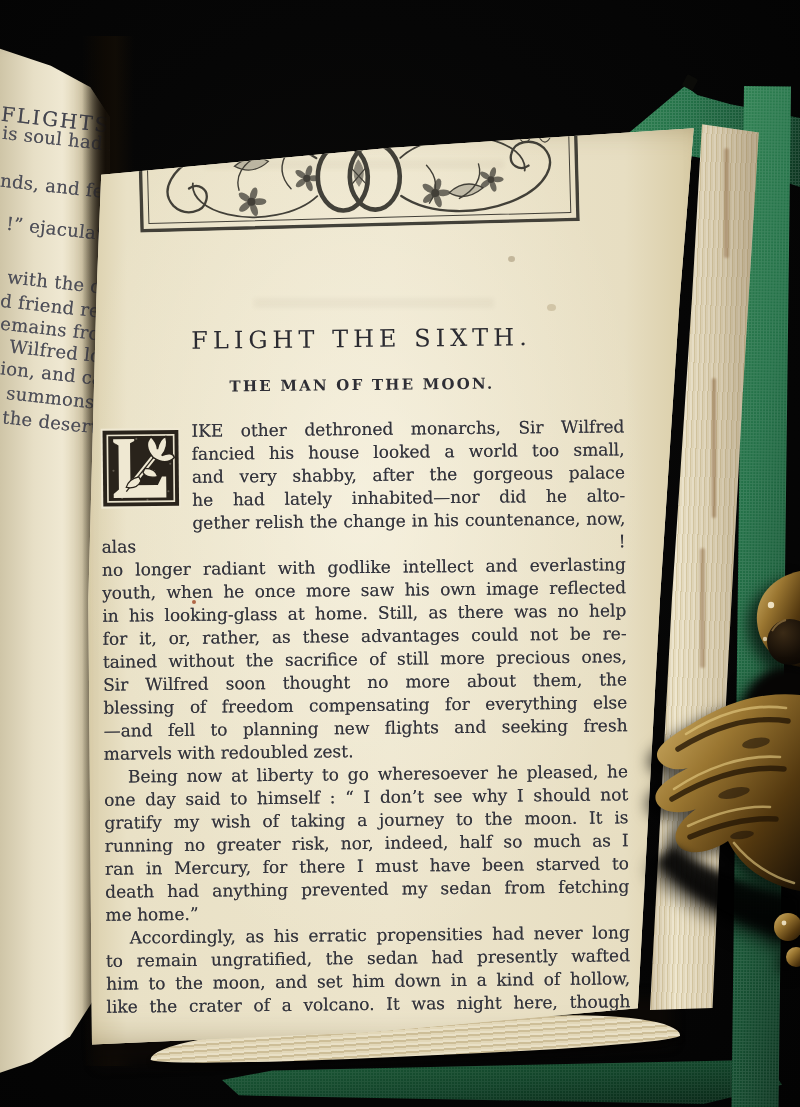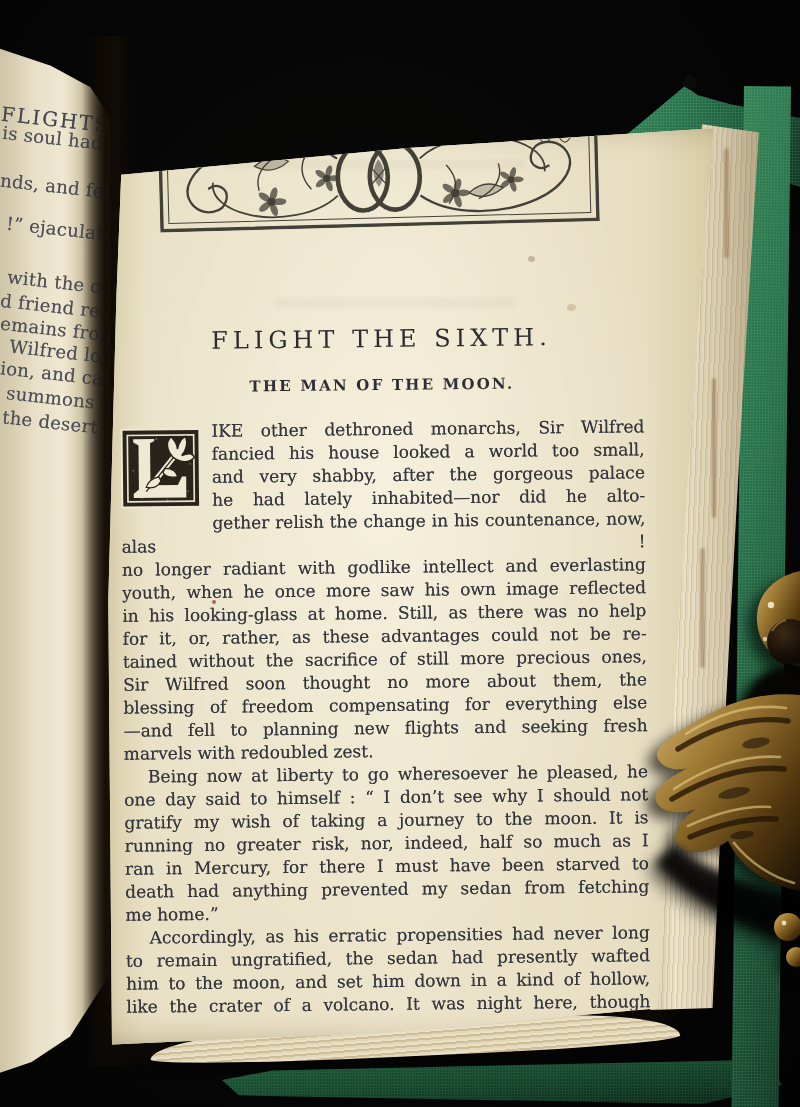--- a/index.html
+++ b/index.html
@@ -46,21 +46,21 @@
 
   
   #fore-edge{position:absolute;left:640px;top:118px;width:125px;height:900px;z-index:4;
     clip-path:polygon(49.6% .7%,95% 1.6%,82% 31%,69% 64.4%,58% 98.9%,8% 99.1%,25.6% 53.3%,41.6% 20%);
     background:
       linear-gradient(90deg,rgba(125,100,62,.28) 0%,rgba(125,100,62,0) 28%,rgba(125,100,62,.18) 62%,rgba(110,85,50,.4) 92%),
       repeating-linear-gradient(92deg,#efe7d0 0 2px,#d8cba6 2px 3px,#e7ddc1 3px 5px);}
   .streak{position:absolute;background:#8a6540;opacity:.45;filter:blur(1.2px);border-radius:3px;}
 
   
-  #main-page{position:absolute;left:104px;top:120px;width:614px;height:930px;z-index:5;
+  #main-page{position:absolute;left:84px;top:120px;width:614px;height:930px;z-index:5;
     clip-path:polygon(2.8% 5.9%,49.5% 3%,99.3% .9%,97% 19.4%,93.8% 51.6%,90.2% 95.5%,46.3% 98.1%,1.3% 99.4%,.7% 51.6%,2% 19.4%);
     background:
       radial-gradient(ellipse at 45% 40%,rgba(255,252,240,.5) 0%,rgba(255,252,240,0) 60%),
       linear-gradient(90deg,#d9cda9 0%,#e9e1c6 7%,#ece4cb 50%,#e7dec2 88%,#d8cba4 100%),
       #ebe3ca;
     box-shadow:inset 0 26px 30px -22px rgba(120,100,60,.5), inset 0 -30px 34px -26px rgba(120,100,60,.55);}
   .fox{position:absolute;border-radius:50%;}
 
   #content{position:absolute;left:18px;top:0;width:524px;height:920px;transform:rotate(-.6deg);}
 

